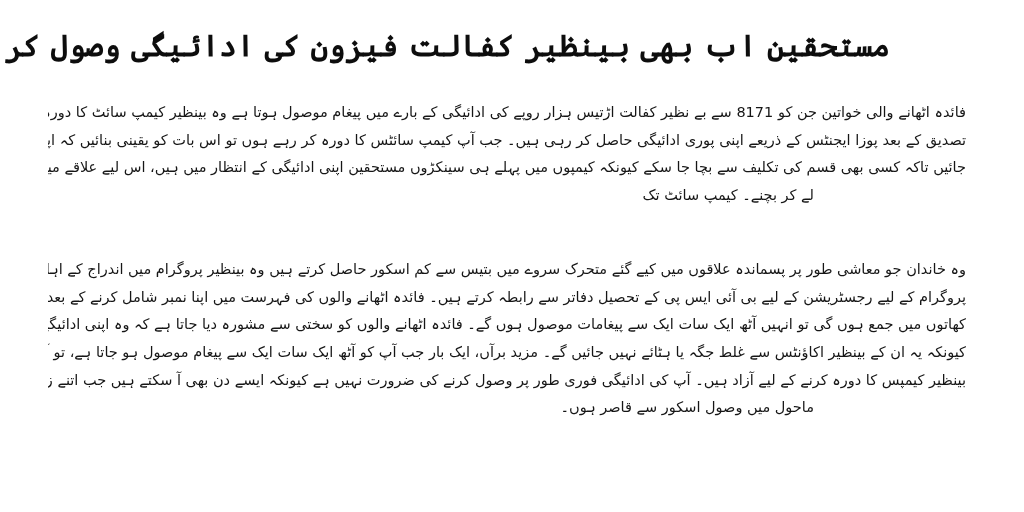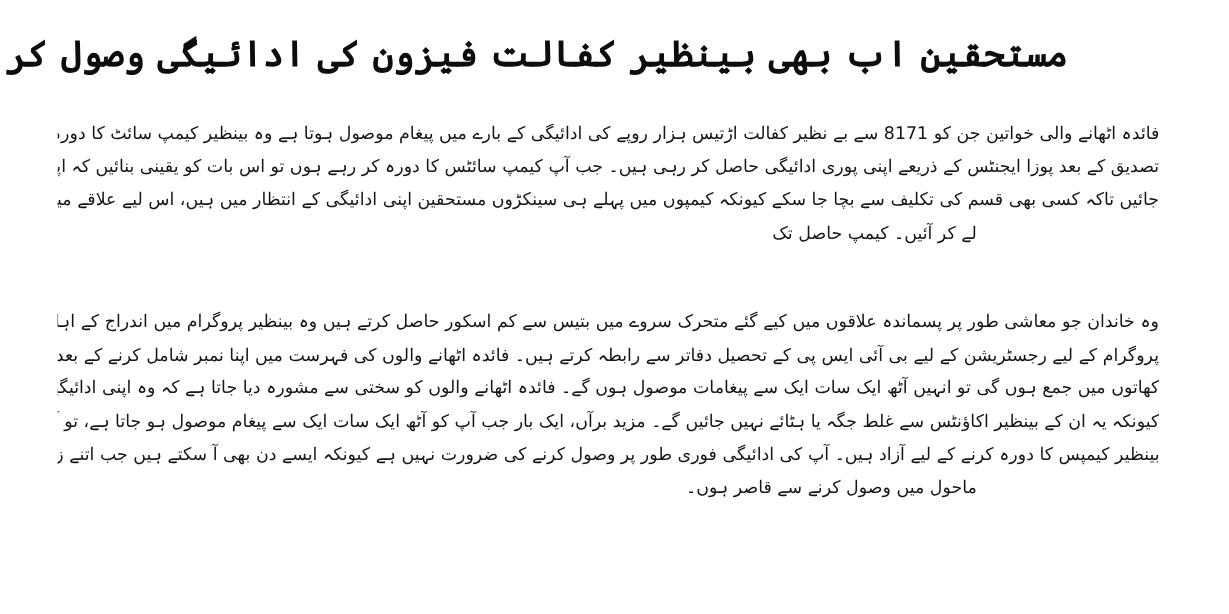--- a/index.html
+++ b/index.html
@@ -54,23 +54,23 @@
 </style>
 </head>
 <body>
 
 <div class="title">مستحقین اب بھی بینظیر کفالت فیزون کی ادائیگی وصول کر رہے ہیں۔</div>
 
 <div class="article p1">
   <div class="line">فائدہ اٹھانے والی خواتین جن کو 8171 سے بے نظیر کفالت اڑتیس ہزار روپے کی ادائیگی کے بارے میں پیغام موصول ہوتا ہے وہ بینظیر کیمپ سائٹ کا دورہ کر رہی ہیں اور وہ بائیو میٹرک</div>
   <div class="line">تصدیق کے بعد پوزا ایجنٹس کے ذریعے اپنی پوری ادائیگی حاصل کر رہی ہیں۔ جب آپ کیمپ سائٹس کا دورہ کر رہے ہوں تو اس بات کو یقینی بنائیں کہ اپنے چھوٹے بچوں کو اپنے ساتھ نہ لے</div>
   <div class="line">جائیں تاکہ کسی بھی قسم کی تکلیف سے بچا جا سکے کیونکہ کیمپوں میں پہلے ہی سینکڑوں مستحقین اپنی ادائیگی کے انتظار میں ہیں، اس لیے علاقے میں اضافی ٹریفک سے بچنے کے لیے اپنے بچوں کو نہ</div>
-  <div class="line short-right">لے کر آئیں۔ کیمپ حاصل تک</div>
+  <div class="line short-right">لے کر بچنے۔ کیمپ سائٹ تک</div>
 </div>
 
 <div class="article p2">
   <div class="line">وہ خاندان جو معاشی طور پر پسماندہ علاقوں میں کیے گئے متحرک سروے میں بتیس سے کم اسکور حاصل کرتے ہیں وہ بینظیر پروگرام میں اندراج کے اہل ہیں۔ اس کے بعد، وہ بے نظیر کفالت</div>
   <div class="line">پروگرام کے لیے رجسٹریشن کے لیے بی آئی ایس پی کے تحصیل دفاتر سے رابطہ کرتے ہیں۔ فائدہ اٹھانے والوں کی فہرست میں اپنا نمبر شامل کرنے کے بعد، ہر بار جب ان کی ادائیگیاں ان کے</div>
   <div class="line">کھاتوں میں جمع ہوں گی تو انہیں آٹھ ایک سات ایک سے پیغامات موصول ہوں گے۔ فائدہ اٹھانے والوں کو سختی سے مشورہ دیا جاتا ہے کہ وہ اپنی ادائیگیاں وصول کرنے میں بے صبری نہ کریں</div>
   <div class="line">کیونکہ یہ ان کے بینظیر اکاؤنٹس سے غلط جگہ یا ہٹائے نہیں جائیں گے۔ مزید برآں، ایک بار جب آپ کو آٹھ ایک سات ایک سے پیغام موصول ہو جاتا ہے، تو آپ جب بھی انتخاب کریں، آپ</div>
   <div class="line">بینظیر کیمپس کا دورہ کرنے کے لیے آزاد ہیں۔ آپ کی ادائیگی فوری طور پر وصول کرنے کی ضرورت نہیں ہے کیونکہ ایسے دن بھی آ سکتے ہیں جب اتنے زیادہ زائرین ہوں کہ آپ اسے پر سکون</div>
-  <div class="line short-right">ماحول میں وصول کرنے سے قاصر ہوں۔</div>
+  <div class="line short-right">ماحول میں وصول اسکور سے قاصر ہوں۔</div>
 </div>
 
 </body></html>

